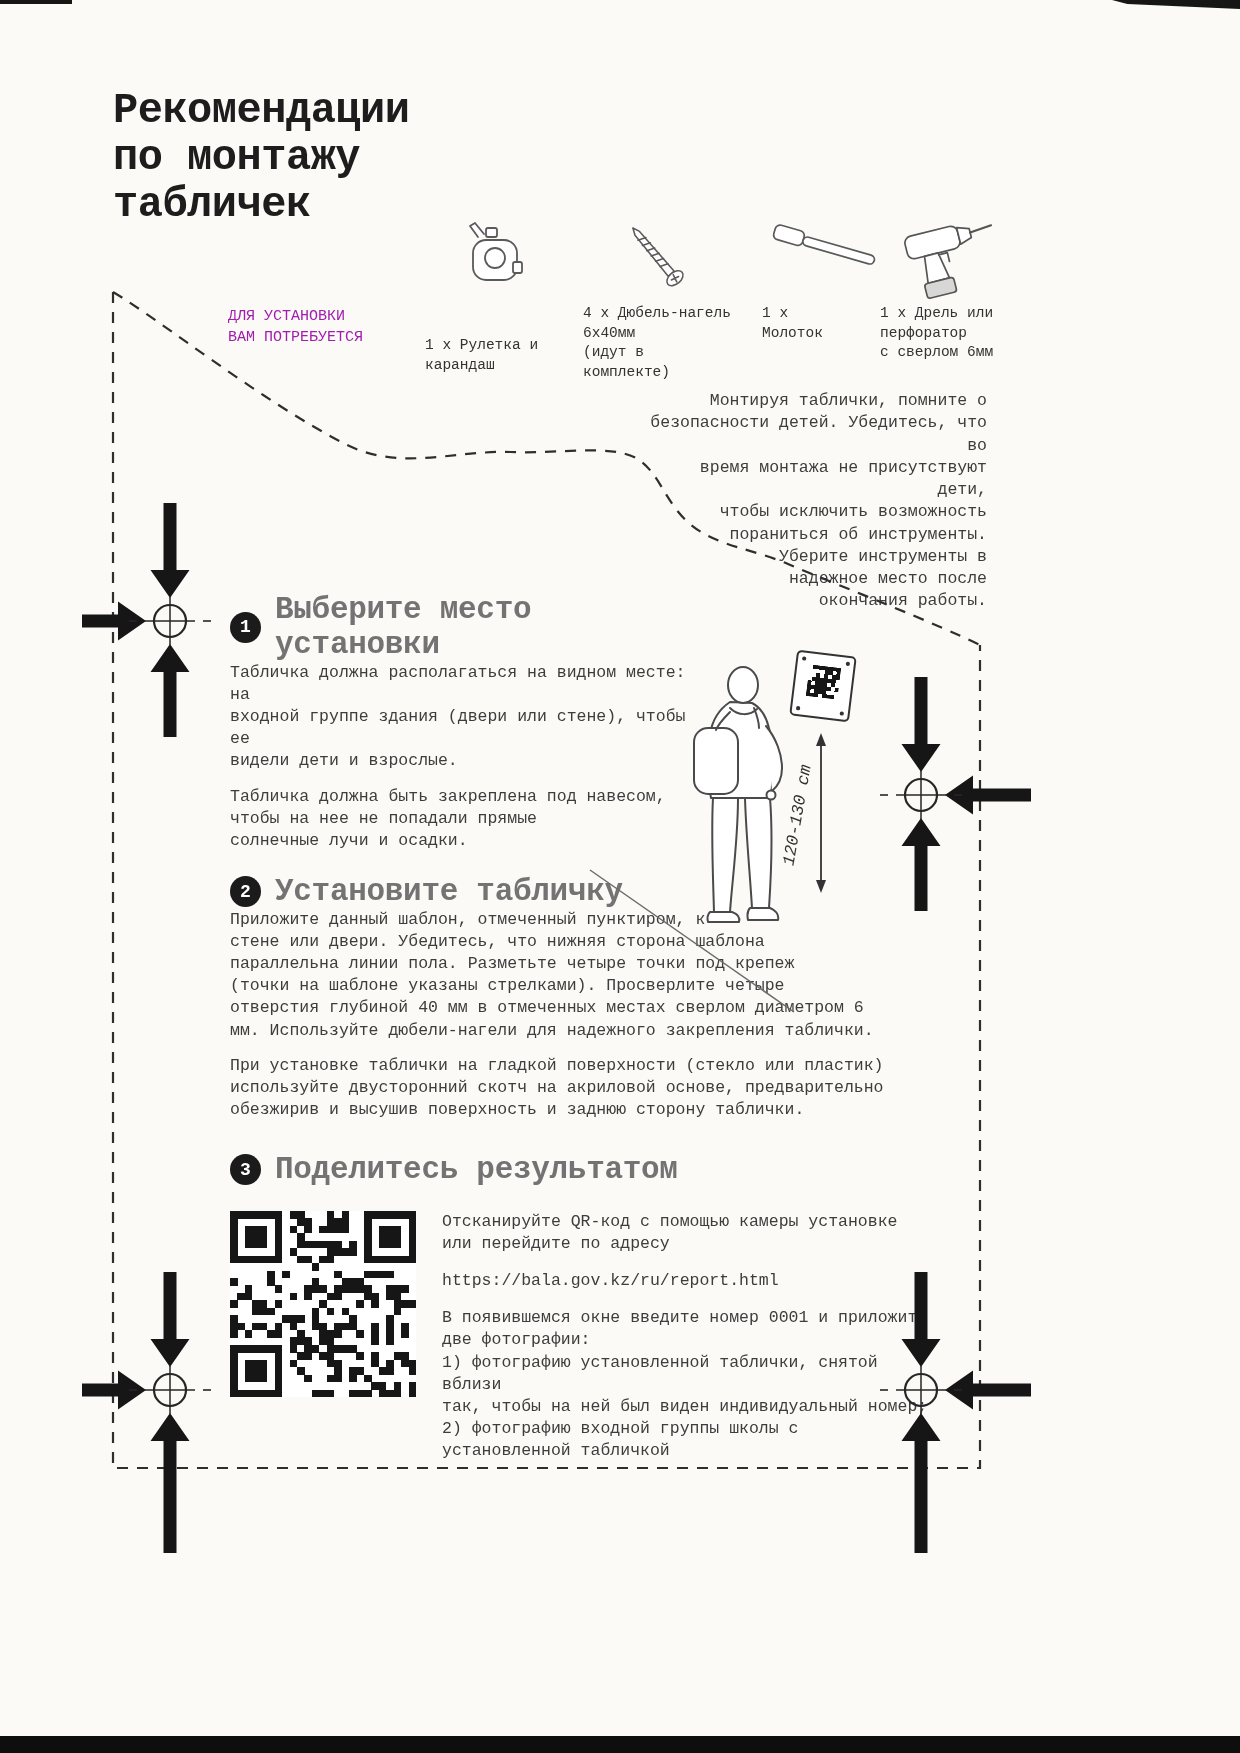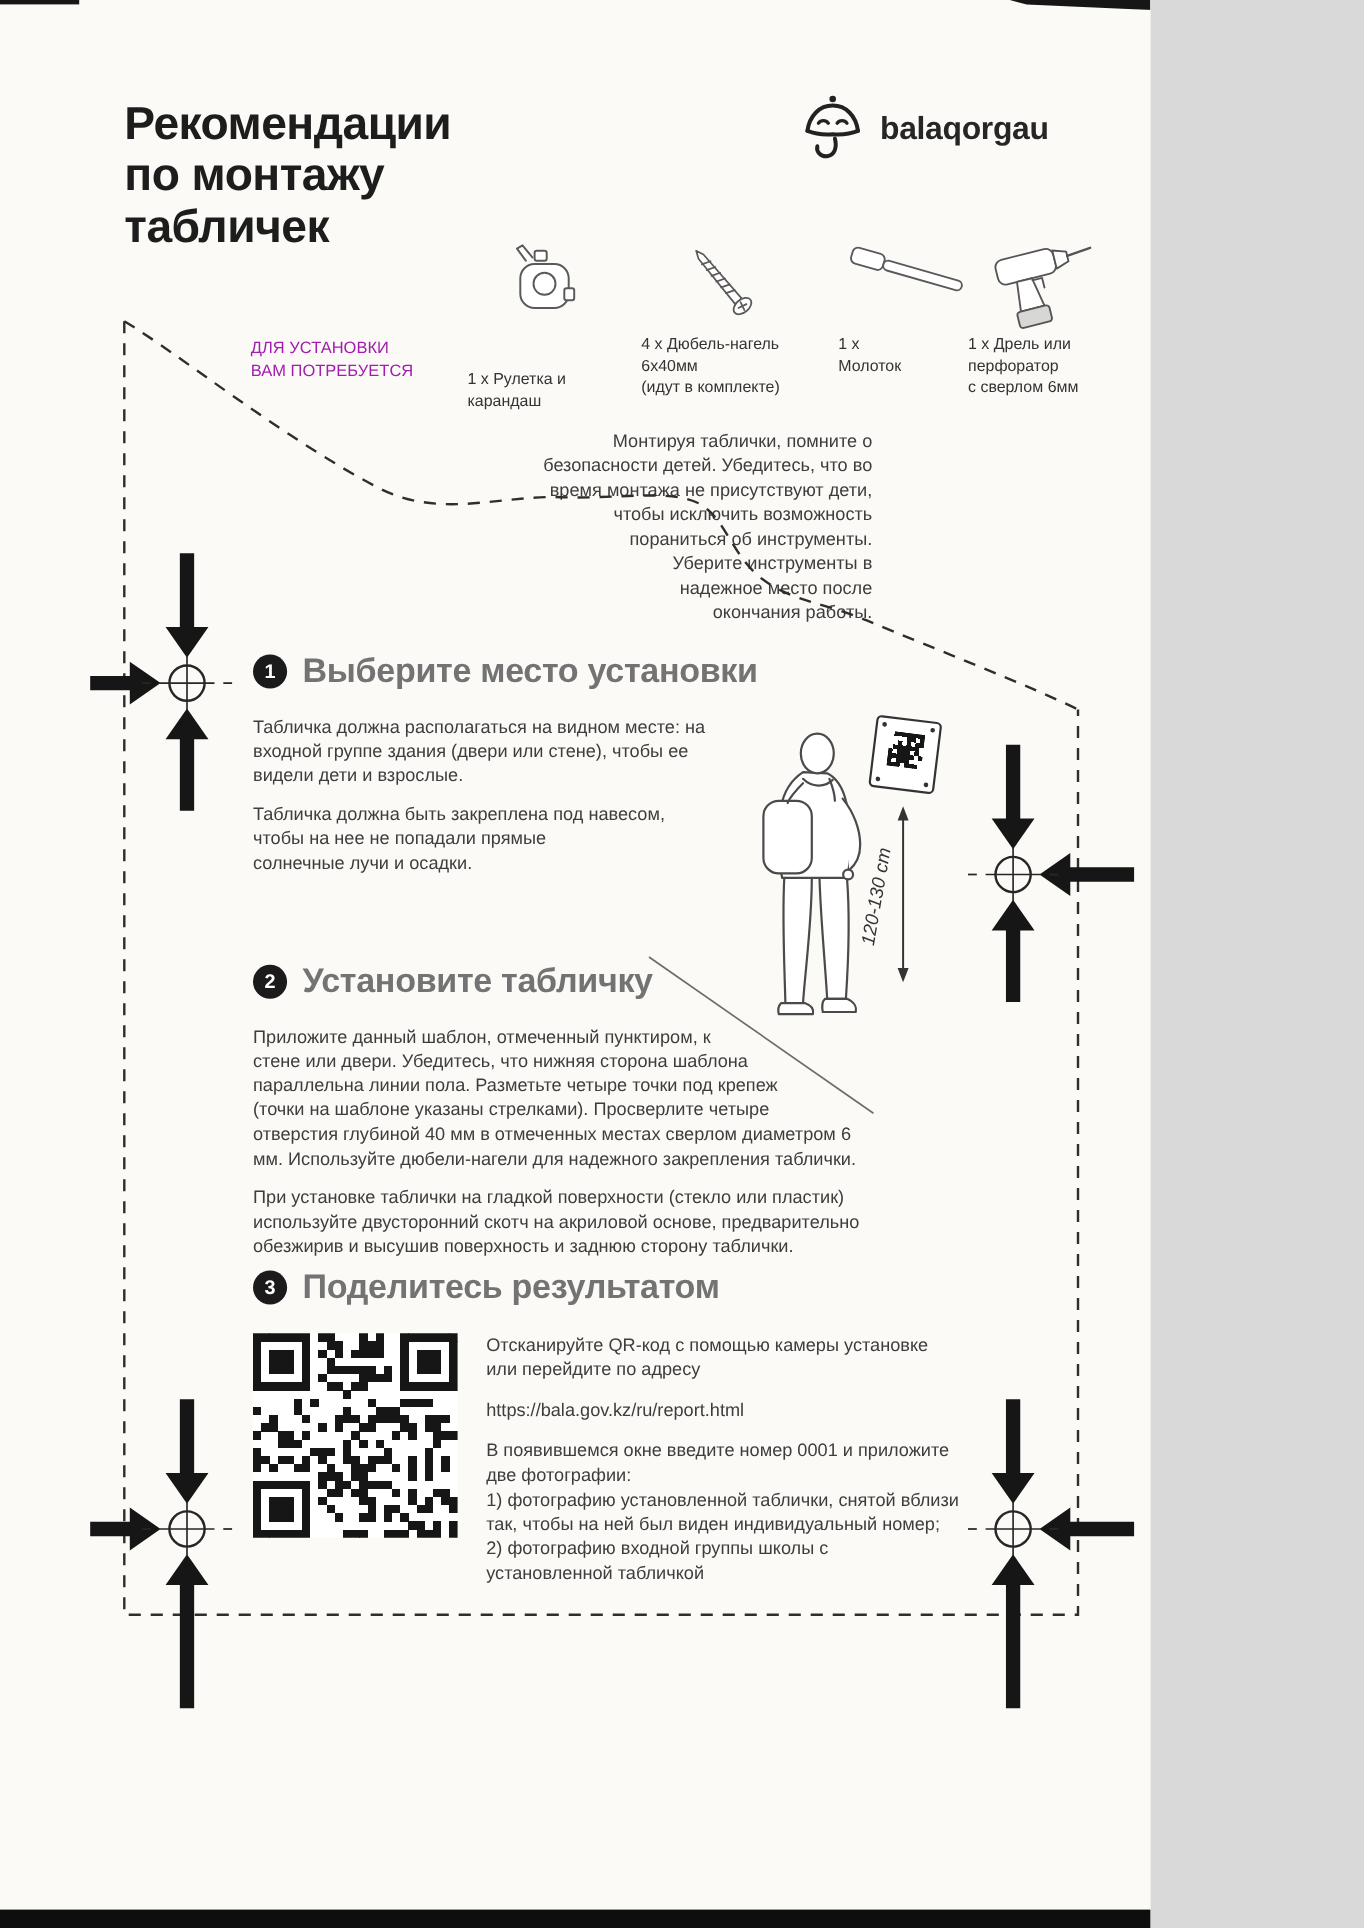--- a/index.html
+++ b/index.html
@@ -1,35 +1,35 @@
 <!DOCTYPE html>
 <html><head>
 <meta charset="utf-8">
 <style>
   html,body{margin:0;padding:0;}
   body{background:#d9d9d9;font-family:"Liberation Sans", sans-serif;}
-  #page{position:relative;width:1046px;height:1753px;background:#fbfaf7;overflow:hidden;color:#3f3f3f;}
+  #page{position:relative;width:1240px;height:1753px;background:#fbfaf7;overflow:hidden;color:#3f3f3f;font-family:Liberation Mono, monospace;}
   .pre{white-space:pre-line;}
   
   #title{position:absolute;left:113px;top:88px;font-size:42px;line-height:1.12;font-weight:700;color:#1d1d1d;letter-spacing:-0.5px;}
   #logo{position:absolute;left:728px;top:84px;display:flex;align-items:center;}
   #logo-text{font-size:29px;font-weight:700;color:#262626;margin-left:14px;letter-spacing:-0.3px;}
   
   .tool{position:absolute;display:flex;flex-direction:column;}
   .tool .icon-box{height:92px;display:flex;align-items:center;justify-content:center;}
   .tool-label{font-size:14.5px;line-height:1.35;color:#333;}
   #tools-intro{position:absolute;left:228px;top:306px;font-size:15px;line-height:1.4;color:#a21caf;font-weight:400;}
   
   #safety-note{position:absolute;right:253px;top:390px;width:345px;text-align:right;font-size:16.5px;line-height:1.35;color:#3d3d3d;}
   
   .step{position:absolute;}
   .step-head{display:flex;align-items:center;}
   .badge{width:31px;height:31px;border-radius:50%;background:#1b1b1b;color:#fff;font-size:18px;font-weight:700;display:flex;align-items:center;justify-content:center;flex:0 0 31px;}
   .step-title{font-size:31px;font-weight:700;color:#737373;margin-left:14px;letter-spacing:-0.3px;}
-  .step-body{margin-top:22px;}
+  .step-body{}
   .step-body p{margin:0 0 13px 0;font-size:16.5px;line-height:1.34;color:#3d3d3d;}
   #step1{left:230px;top:592px;width:480px;}
   #step2{left:230px;top:874px;width:700px;}
   #step3{left:230px;top:1152px;width:780px;}
   #step3-row{display:flex;margin-top:24px;}
   #qr-big{width:186px;height:186px;flex:0 0 186px;background:#fff;}
   #step3-text{margin-left:26px;width:490px;}
   #step3-text p{margin:0;font-size:16.5px;line-height:1.34;color:#3d3d3d;}
   #report-link{margin-top:15px !important;}
   #step3-body{margin-top:15px !important;}
@@ -43,33 +43,20 @@
 </style>
 </head>
 <body>
 
 <div id="page">
 
   <div id="title" class="pre">Рекомендации
 по монтажу
 табличек</div>
 
-  <div id="logo">
-    <span>
-      <svg width="58" height="62" viewBox="0 0 58 62" fill="none">
-        <circle cx="29" cy="6" r="3" fill="#222"></circle>
-        <path d="M6,35 C8,21 17,12 29,12 C41,12 50,21 52,35" stroke="#222" stroke-width="3.6" stroke-linecap="round" fill="none"></path>
-        <path d="M6,35 Q16,39 29,38 Q42,39 52,35" stroke="#222" stroke-width="3.6" stroke-linecap="round" fill="none"></path>
-        <path d="M16,28 a5.5,5.5 0 0 1 9,0" stroke="#222" stroke-width="3" stroke-linecap="round" fill="none"></path>
-        <path d="M33,28 a5.5,5.5 0 0 1 9,0" stroke="#222" stroke-width="3" stroke-linecap="round" fill="none"></path>
-        <path d="M31,42 C33,50 31,57 24,58 C18,58.5 14,54 15,49" stroke="#222" stroke-width="3.6" stroke-linecap="round" fill="none"></path>
-      </svg>
-    </span>
-    <span id="logo-text">balaqorgau</span>
-  </div>
 
   <div id="tools-intro" class="pre">ДЛЯ УСТАНОВКИ
 ВАМ ПОТРЕБУЕТСЯ</div>
 
   <div class="tool" style="left:425px;top:212px;width:140px;gap:32px;">
     <div class="icon-box">
       <svg width="66" height="80" viewBox="0 0 66 80">
         <g stroke="#5a5a5a" stroke-width="1.8" fill="#fff" stroke-linejoin="round" stroke-linecap="round">
           <path d="M22,16 L13,5 L8,8 L16,19"></path>
           <rect x="24" y="10" width="11" height="9" rx="2"></rect>

